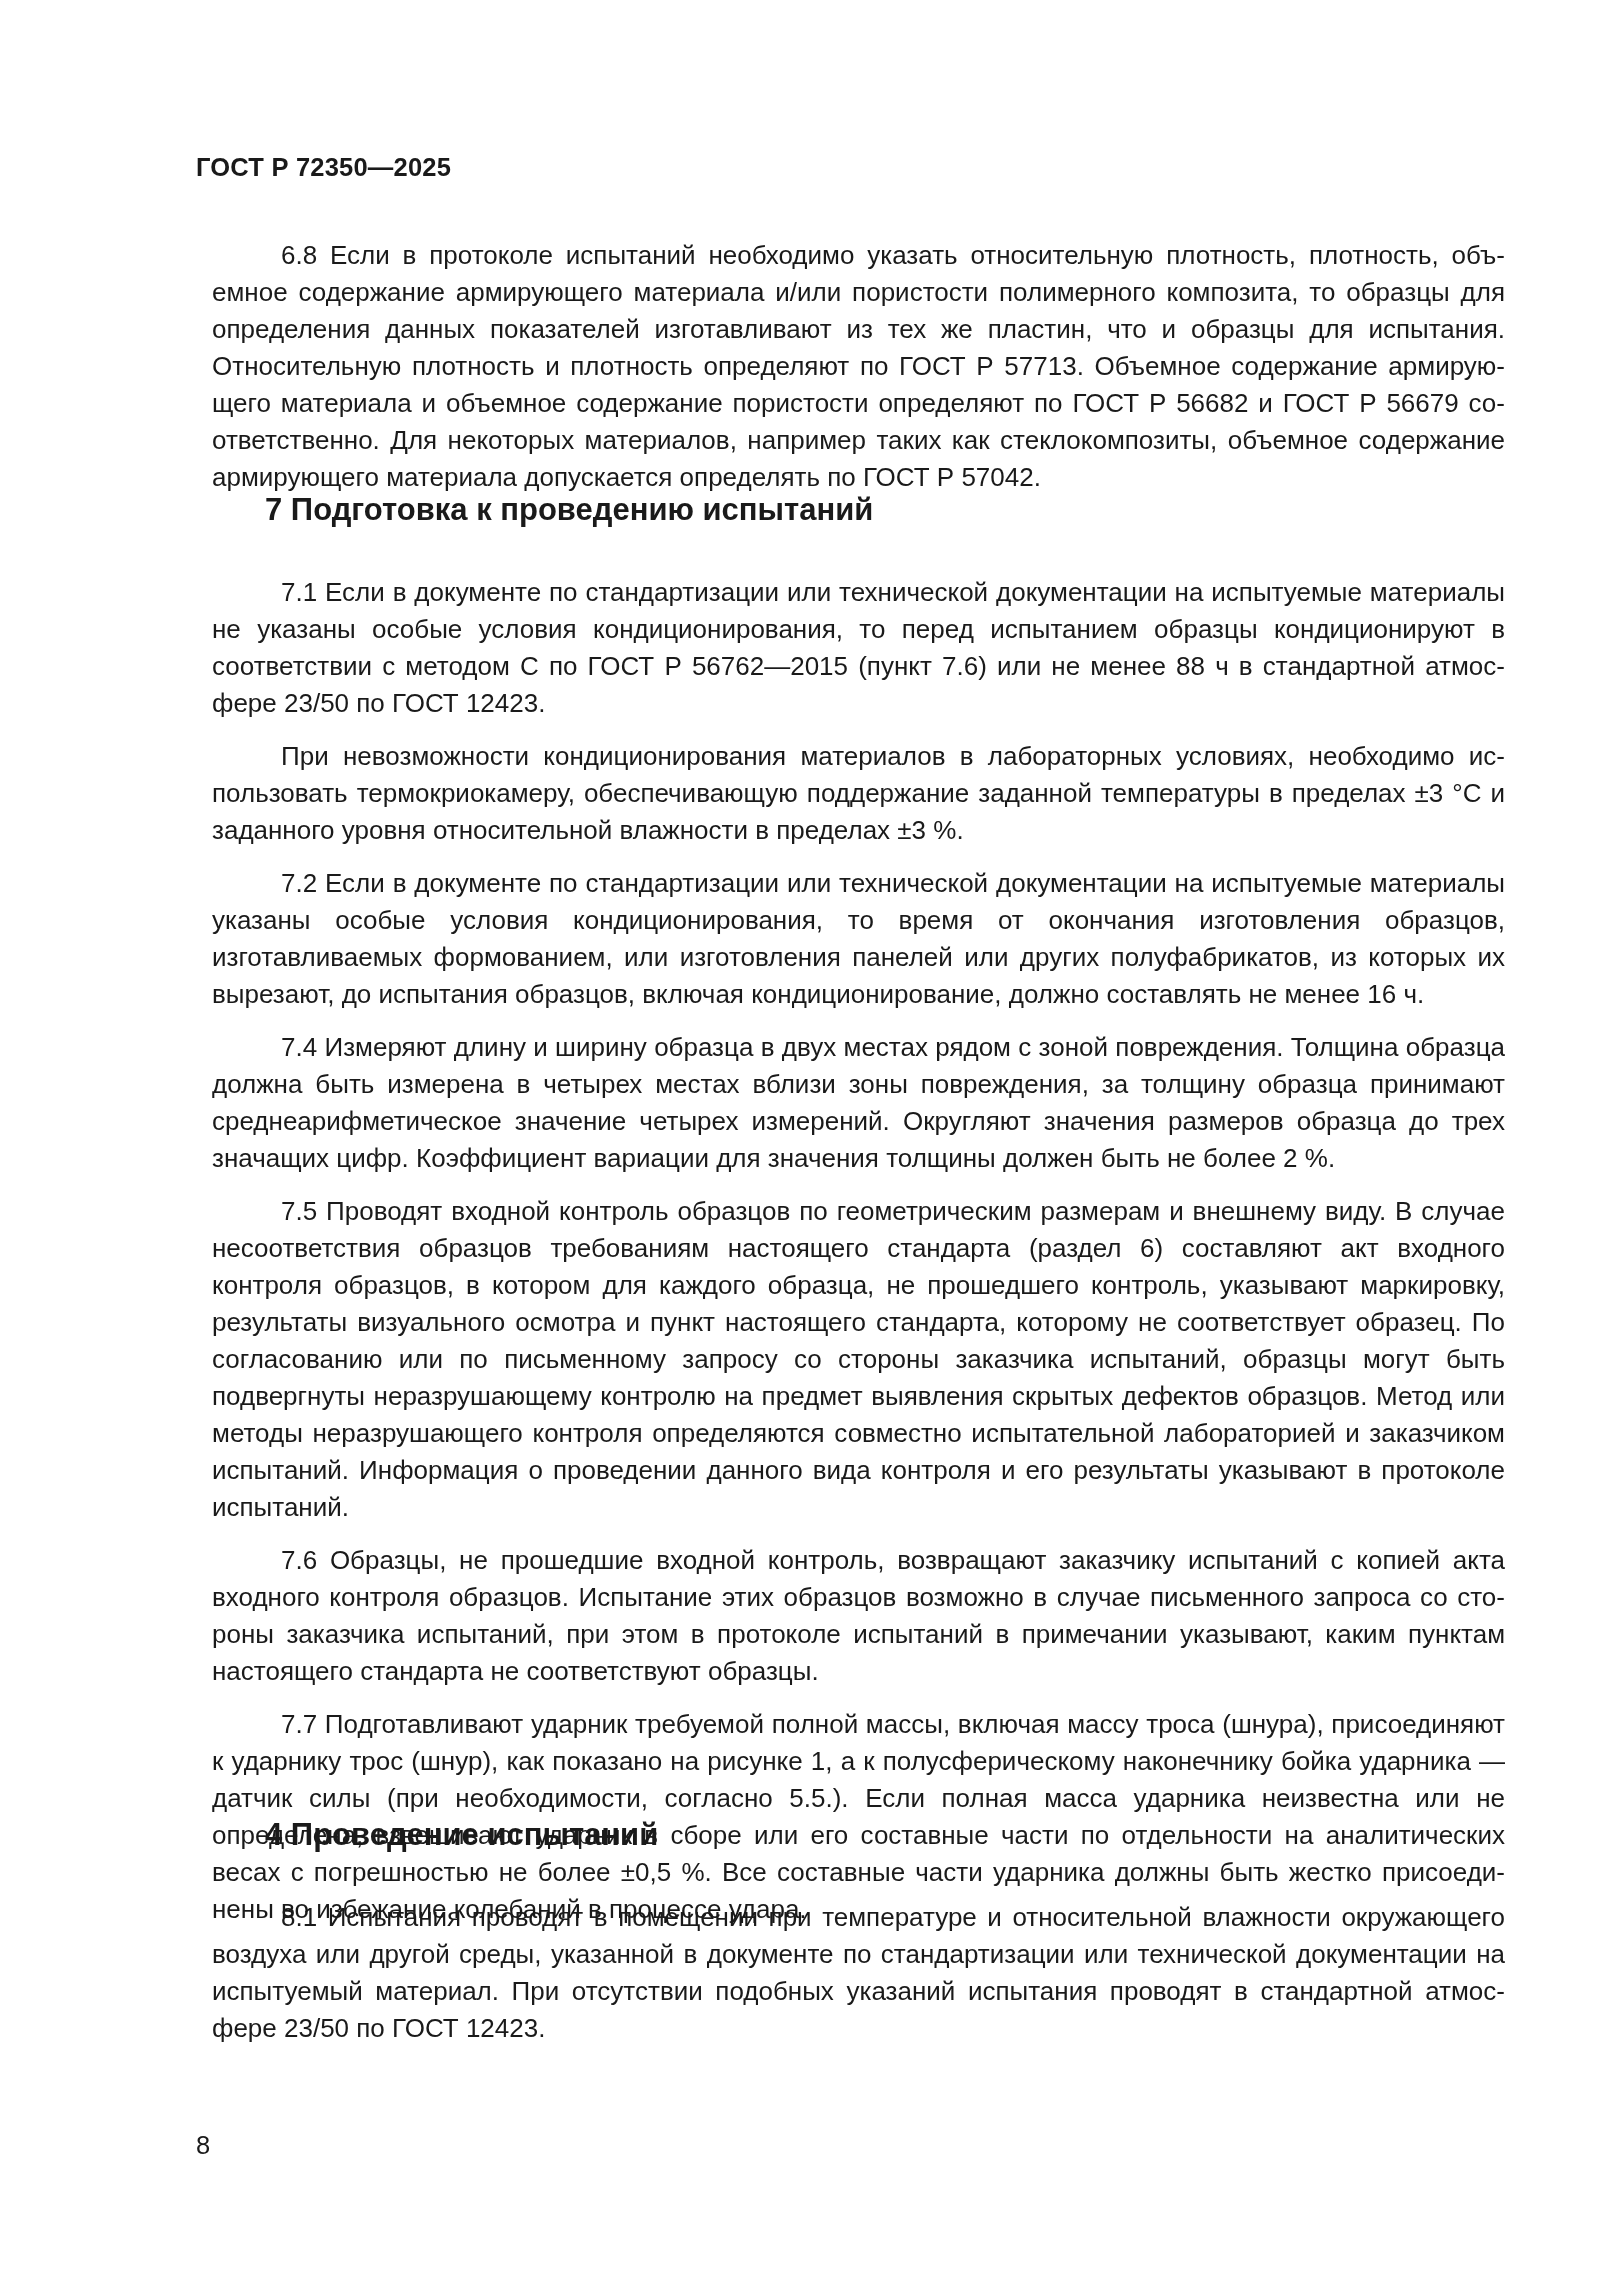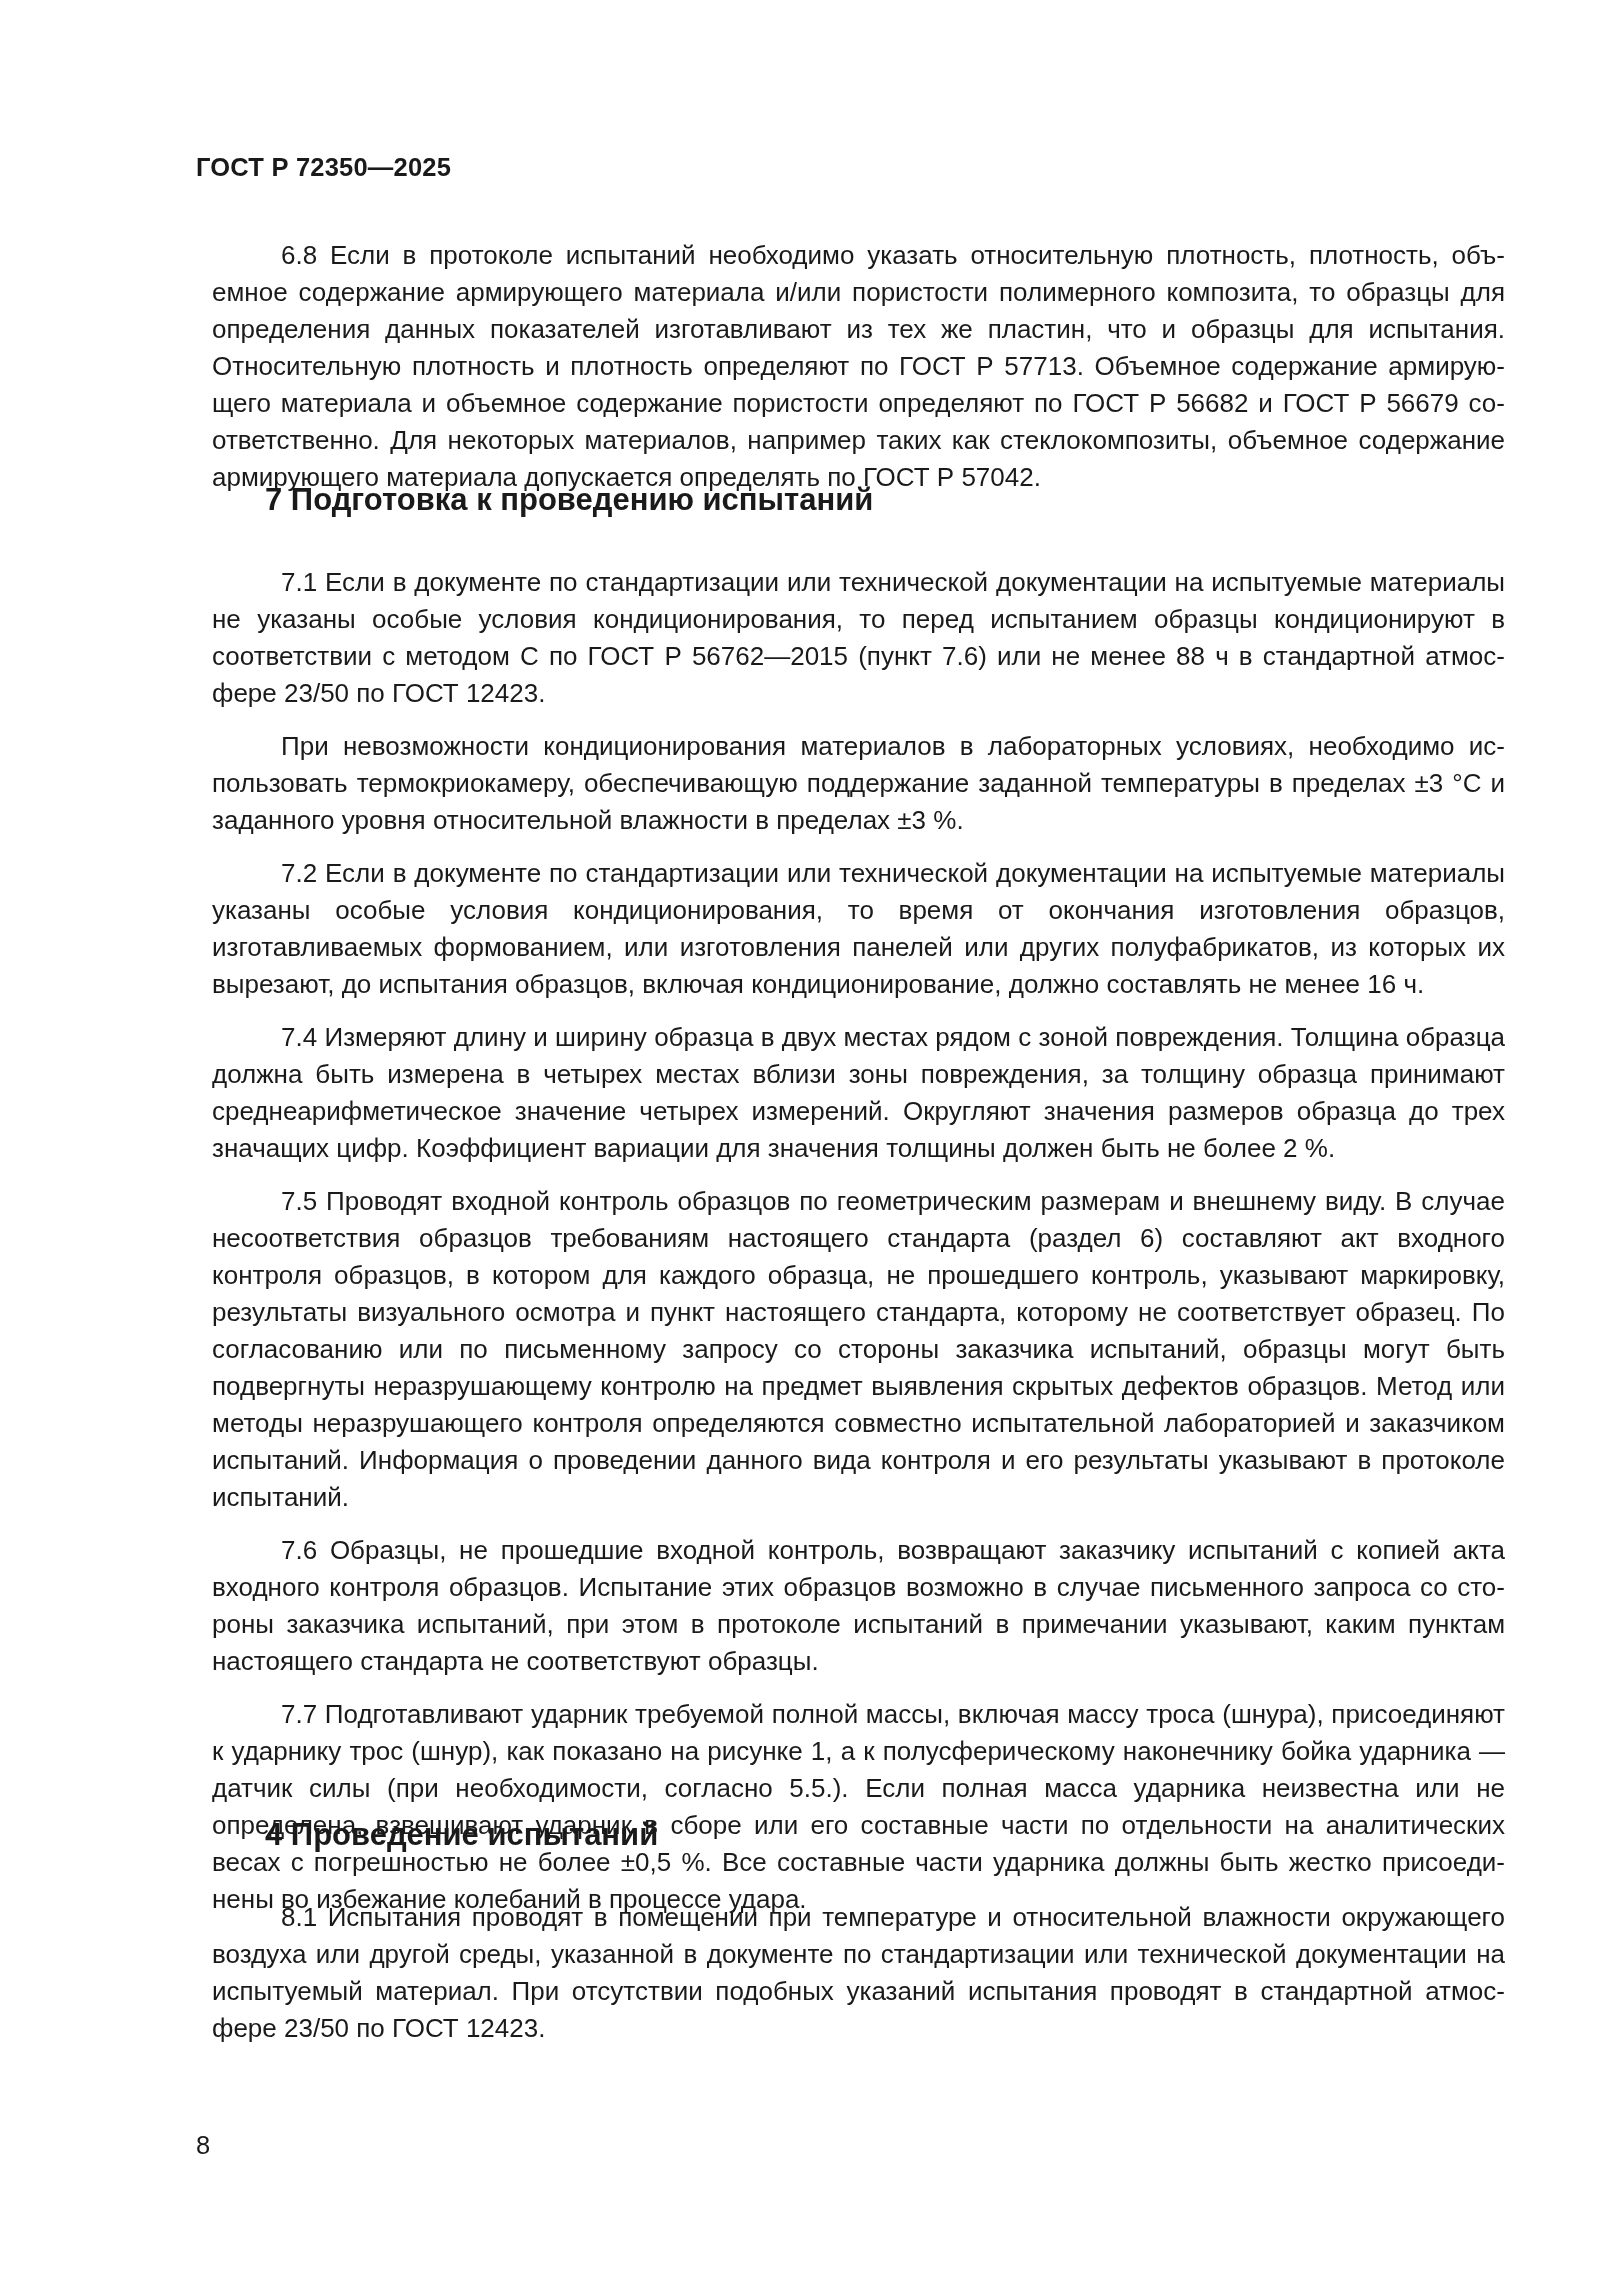--- a/index.html
+++ b/index.html
@@ -24,21 +24,21 @@
 </head>
 <body>
 
 <div class="page">
   <div class="doc-header">ГОСТ Р 72350—2025</div>
 
   <div class="section" style="top:221px;">
     <p>6.8 Если в протоколе испытаний необходимо указать относительную плотность, плотность, объ­емное содержание армирующего материала и/или пористости полимерного композита, то образцы для определения данных показателей изготавливают из тех же пластин, что и образцы для испытания. Относительную плотность и плотность определяют по ГОСТ Р 57713. Объемное содержание армирую­щего материала и объемное содержание пористости определяют по ГОСТ Р 56682 и ГОСТ Р 56679 со­ответственно. Для некоторых материалов, например таких как стеклокомпозиты, объемное содержание армирующего материала допускается определять по ГОСТ Р 57042.</p>
   </div>
 
-  <div class="section" style="top:480px;">
+  <div class="section" style="top:490px;">
     <h2>7 Подготовка к проведению испытаний</h2>
     <div style="height:29px"></div>
     <p>7.1 Если в документе по стандартизации или технической документации на испытуемые матери­алы не указаны особые условия кондиционирования, то перед испытанием образцы кондиционируют в соответствии с методом С по ГОСТ Р 56762—2015 (пункт 7.6) или не менее 88 ч в стандартной атмос­фере 23/50 по ГОСТ 12423.</p>
     <p>При невозможности кондиционирования материалов в лабораторных условиях, необходимо ис­пользовать термокриокамеру, обеспечивающую поддержание заданной температуры в пределах ±3 °С и заданного уровня относительной влажности в пределах ±3 %.</p>
     <p>7.2 Если в документе по стандартизации или технической документации на испытуемые мате­риалы указаны особые условия кондиционирования, то время от окончания изготовления образцов, изготавливаемых формованием, или изготовления панелей или других полуфабрикатов, из которых их вырезают, до испытания образцов, включая кондиционирование, должно составлять не менее 16 ч.</p>
     <p>7.4 Измеряют длину и ширину образца в двух местах рядом с зоной повреждения. Толщина об­разца должна быть измерена в четырех местах вблизи зоны повреждения, за толщину образца прини­мают среднеарифметическое значение четырех измерений. Округляют значения размеров образца до трех значащих цифр. Коэффициент вариации для значения толщины должен быть не более 2 %.</p>
     <p>7.5 Проводят входной контроль образцов по геометрическим размерам и внешнему виду. В слу­чае несоответствия образцов требованиям настоящего стандарта (раздел 6) составляют акт входного контроля образцов, в котором для каждого образца, не прошедшего контроль, указывают маркировку, результаты визуального осмотра и пункт настоящего стандарта, которому не соответствует образец. По согласованию или по письменному запросу со стороны заказчика испытаний, образцы могут быть подвергнуты неразрушающему контролю на предмет выявления скрытых дефектов образцов. Метод или методы неразрушающего контроля определяются совместно испытательной лабораторией и за­казчиком испытаний. Информация о проведении данного вида контроля и его результаты указывают в протоколе испытаний.</p>
     <p>7.6 Образцы, не прошедшие входной контроль, возвращают заказчику испытаний с копией акта входного контроля образцов. Испытание этих образцов возможно в случае письменного запроса со сто­роны заказчика испытаний, при этом в протоколе испытаний в примечании указывают, каким пунктам настоящего стандарта не соответствуют образцы.</p>
     <p>7.7 Подготавливают ударник требуемой полной массы, включая массу троса (шнура), присоеди­няют к ударнику трос (шнур), как показано на рисунке 1, а к полусферическому наконечнику бойка удар­ника — датчик силы (при необходимости, согласно 5.5.). Если полная масса ударника неизвестна или не определена, взвешивают ударник в сборе или его составные части по отдельности на аналитических весах с погрешностью не более ±0,5 %. Все составные части ударника должны быть жестко присоеди­нены во избежание колебаний в процессе удара.</p>
   </div>

